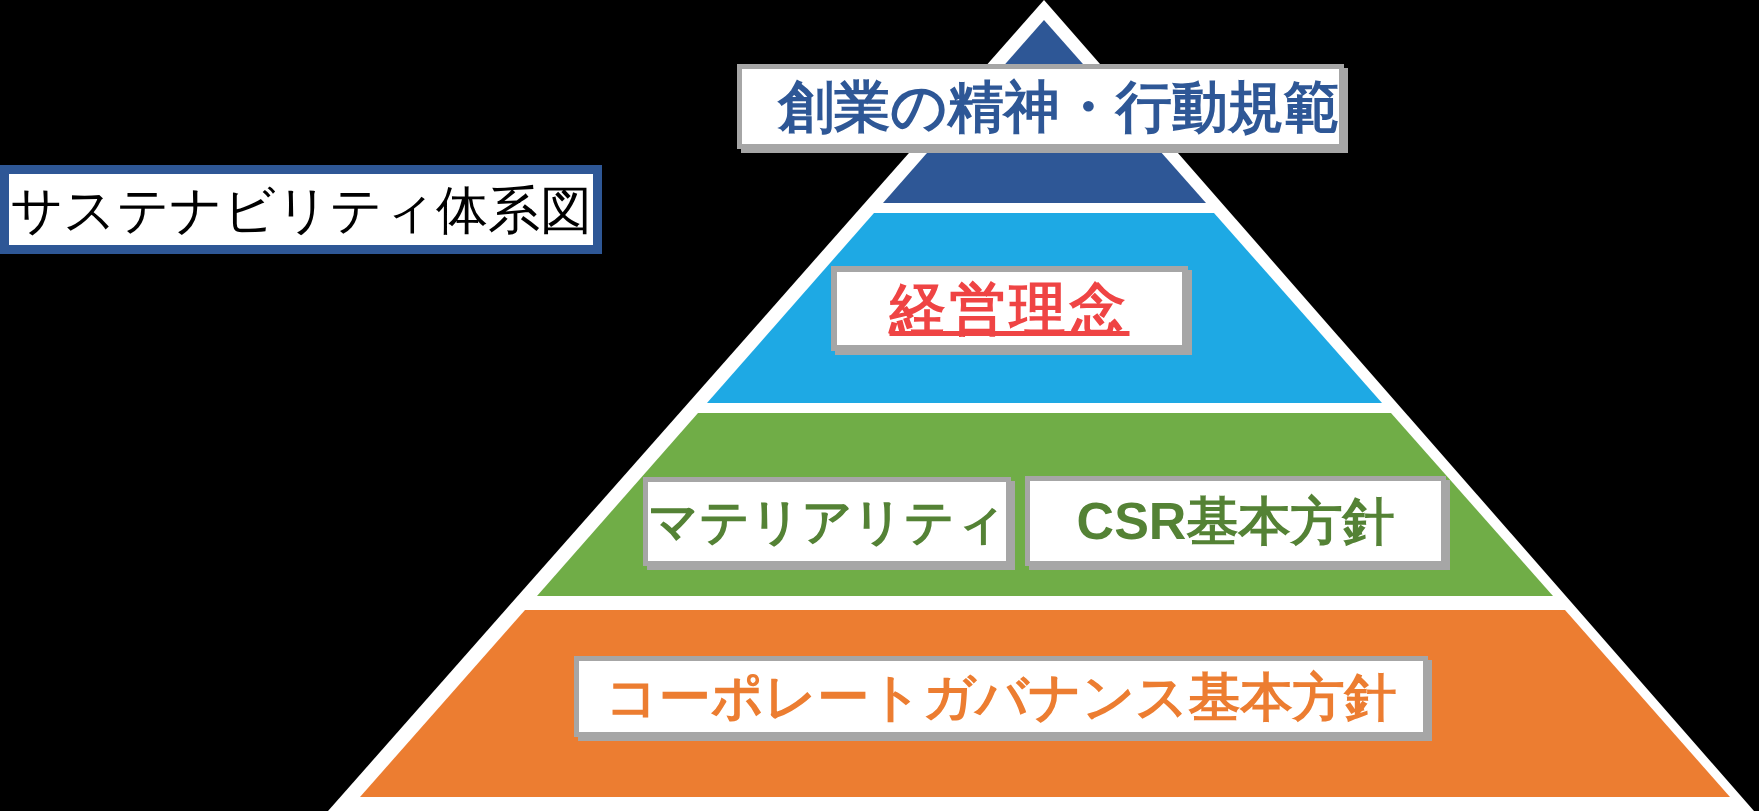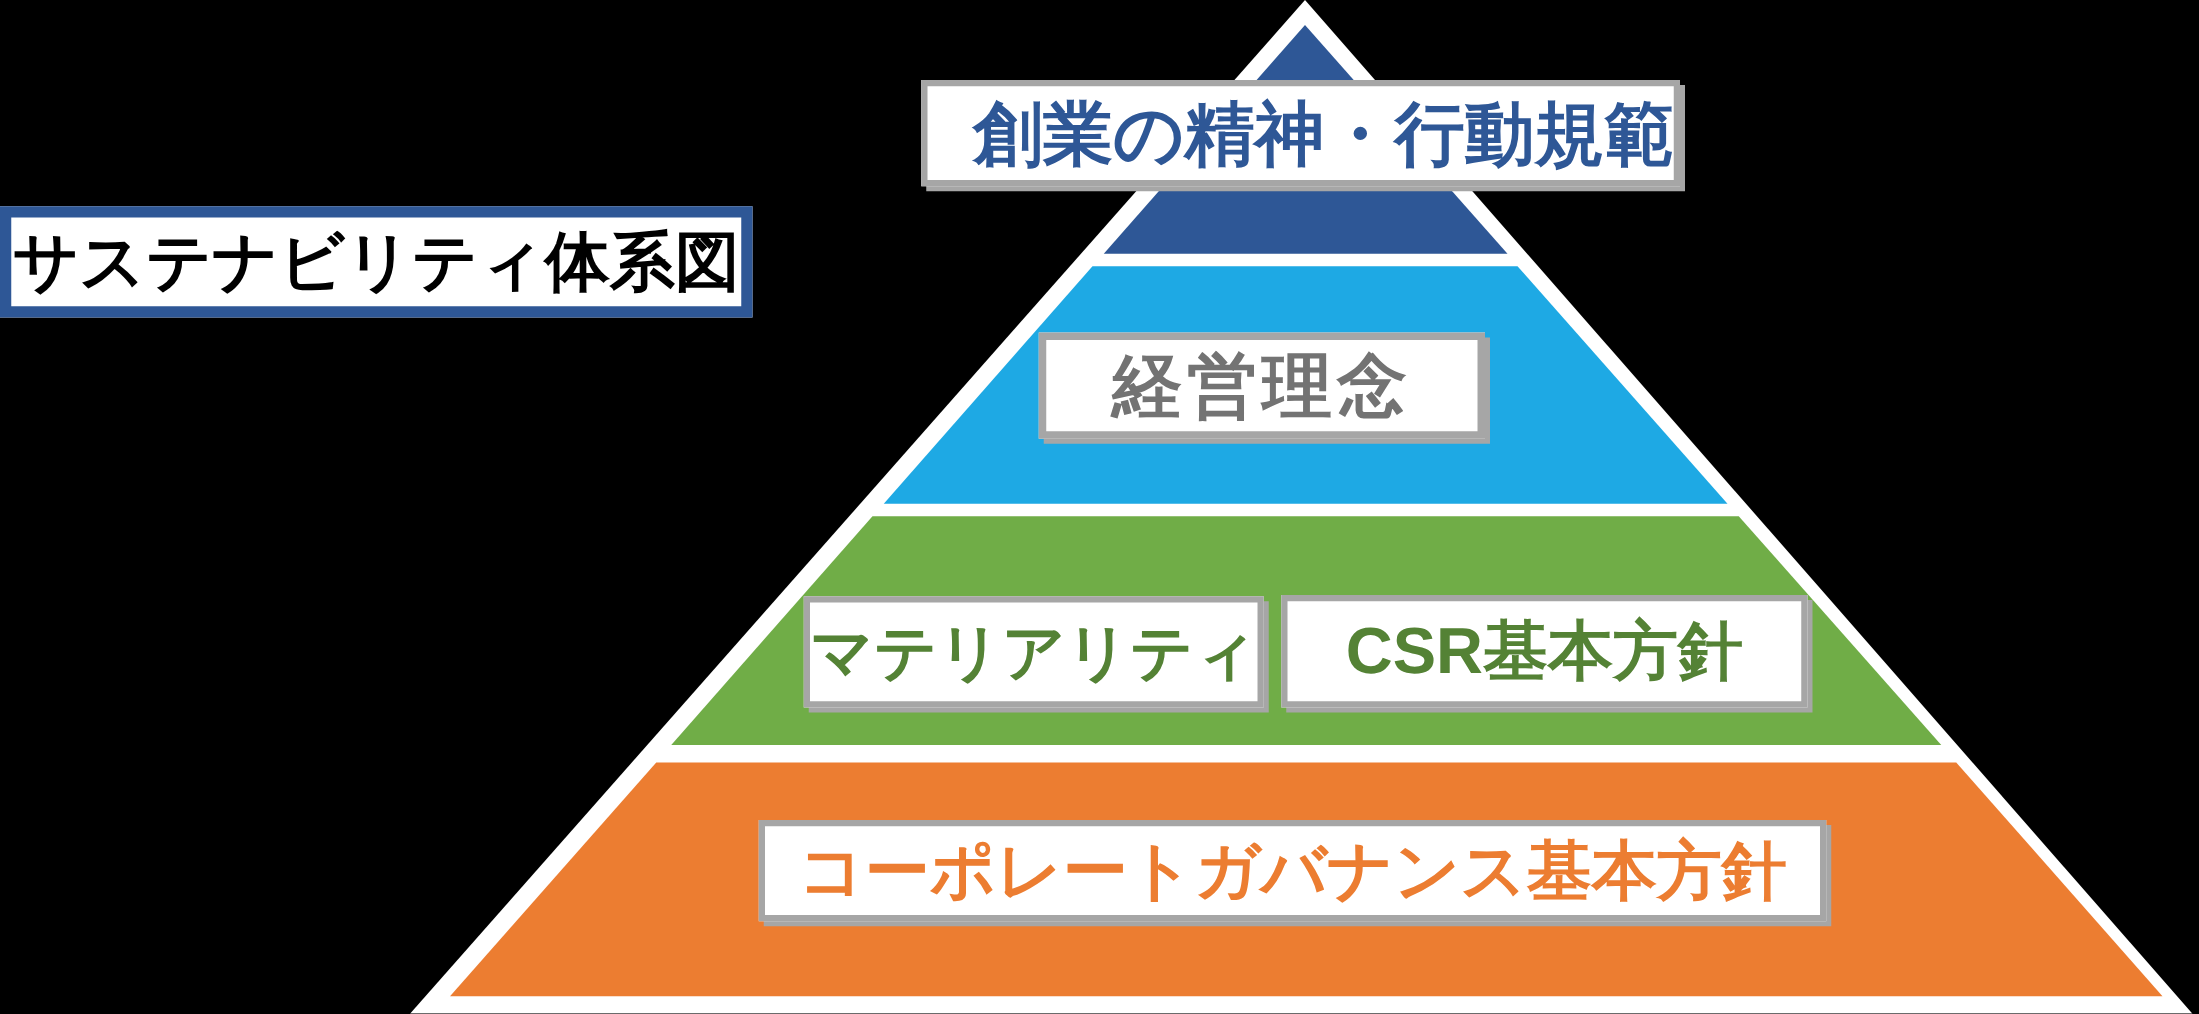--- a/index.html
+++ b/index.html
@@ -41,51 +41,51 @@
     left: 0;
     top: 165px;
     width: 602px;
     height: 89px;
     background: #ffffff;
     border: 9px solid #2e5796;
     display: flex;
     align-items: center;
     justify-content: center;
     font-size: 52px;
-    font-weight: 700;
+    font-weight: 400;
     color: #000000;
     white-space: nowrap;
     line-height: 1;
   }
   #label-top    { left: 737px;  top: 64px;  width: 607px; height: 85px; font-size: 56px; padding-left: 37px; }
   #label-l2     { left: 831px;  top: 266px; width: 357px; height: 85px; font-size: 56px; border-width: 6px; letter-spacing: 4px; }
   #label-l3a    { left: 643px;  top: 477px; width: 368px; height: 89px; font-size: 50px; }
   #label-l3b    { left: 1025px; top: 476px; width: 421px; height: 90px; font-size: 52px; }
-  #label-bottom { left: 607px;  top: 656px; width: 854px; height: 81px; font-size: 52px; }
+  #label-bottom { left: 574px;  top: 656px; width: 854px; height: 81px; font-size: 52px; }
 </style>
 </head>
 <body>
 
 <div id="stage">
 
   <svg id="pyramid-svg" width="1759" height="811" viewBox="0 0 1759 811">
     <polygon points="1044,0 328,811 1754,811" fill="#ffffff"></polygon>
     <polygon points="1044,20 1206,203 883,203" fill="#2e5796"></polygon>
     <polygon points="874,213 1214,213 1382,403 707,403" fill="#1ea9e4"></polygon>
     <polygon points="698,413 1391,413 1553,596 537,596" fill="#70ad47"></polygon>
     <polygon points="525,610 1565,610 1730,797 360,797" fill="#ec7d31"></polygon>
   </svg>
 
   <div class="title-box">
     <span>サステナビリティ体系図</span>
   </div>
 
   <div class="label-box" id="label-top" style="color: rgb(46, 87, 150);">創業の精神・行動規範</div>
 
-  <div class="label-box" id="label-l2" style="color: #737373;">経営理念</div>
+  <div class="label-box" id="label-l2" style="color: #ef4444; text-decoration: underline;">経営理念</div>
 
   <div class="label-box" id="label-l3a" style="color: rgb(84, 130, 53);">マテリアリティ</div>
 
   <div class="label-box" id="label-l3b" style="color: rgb(84, 130, 53);">CSR基本方針</div>
 
   <div class="label-box" id="label-bottom" style="color: rgb(236, 125, 49);">コーポレートガバナンス基本方針</div>
 
 </div>
 
 </body></html>

